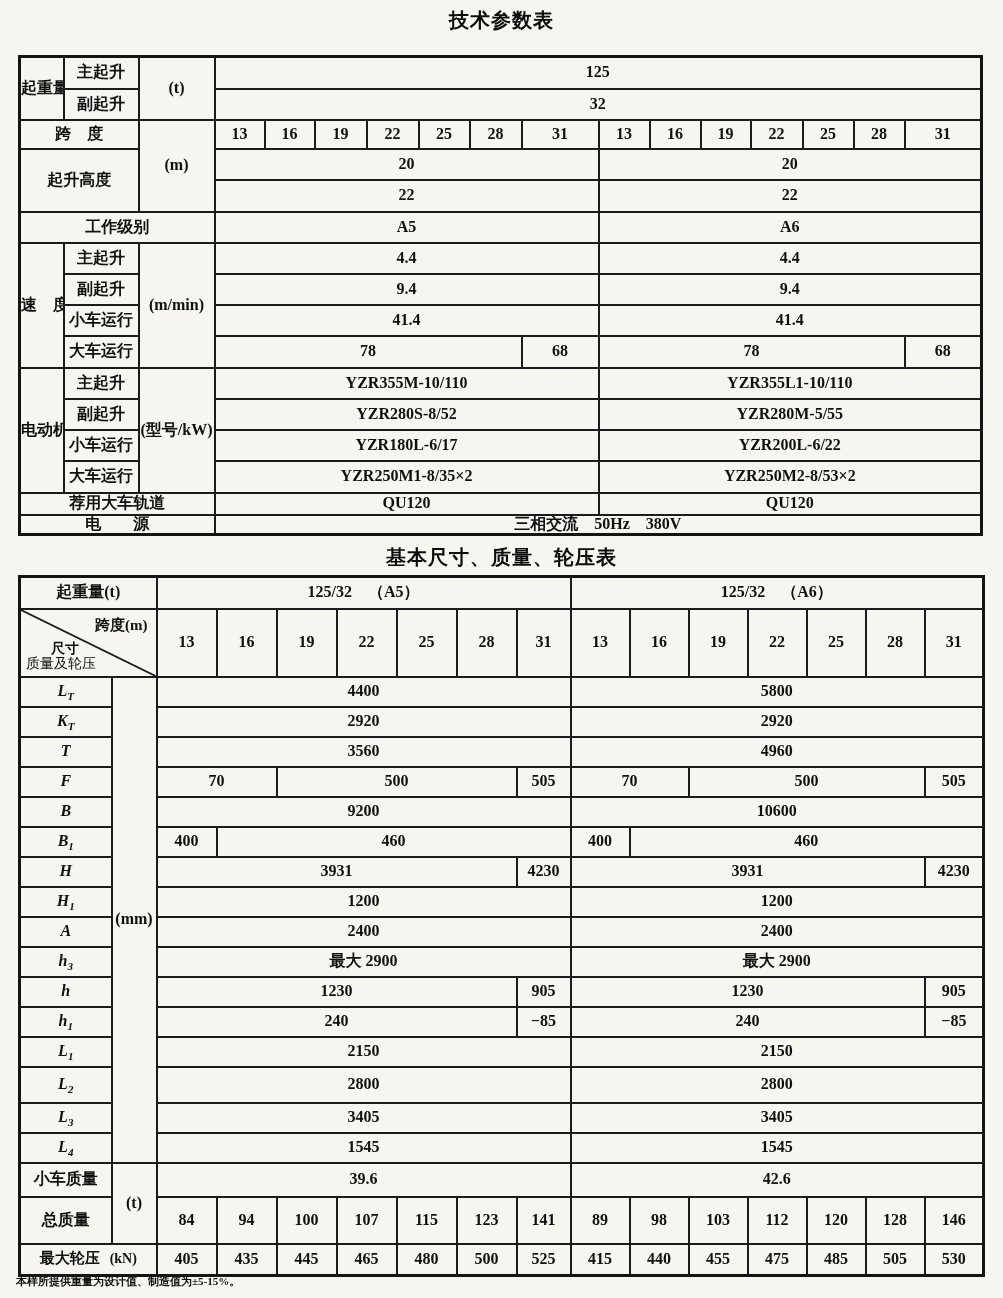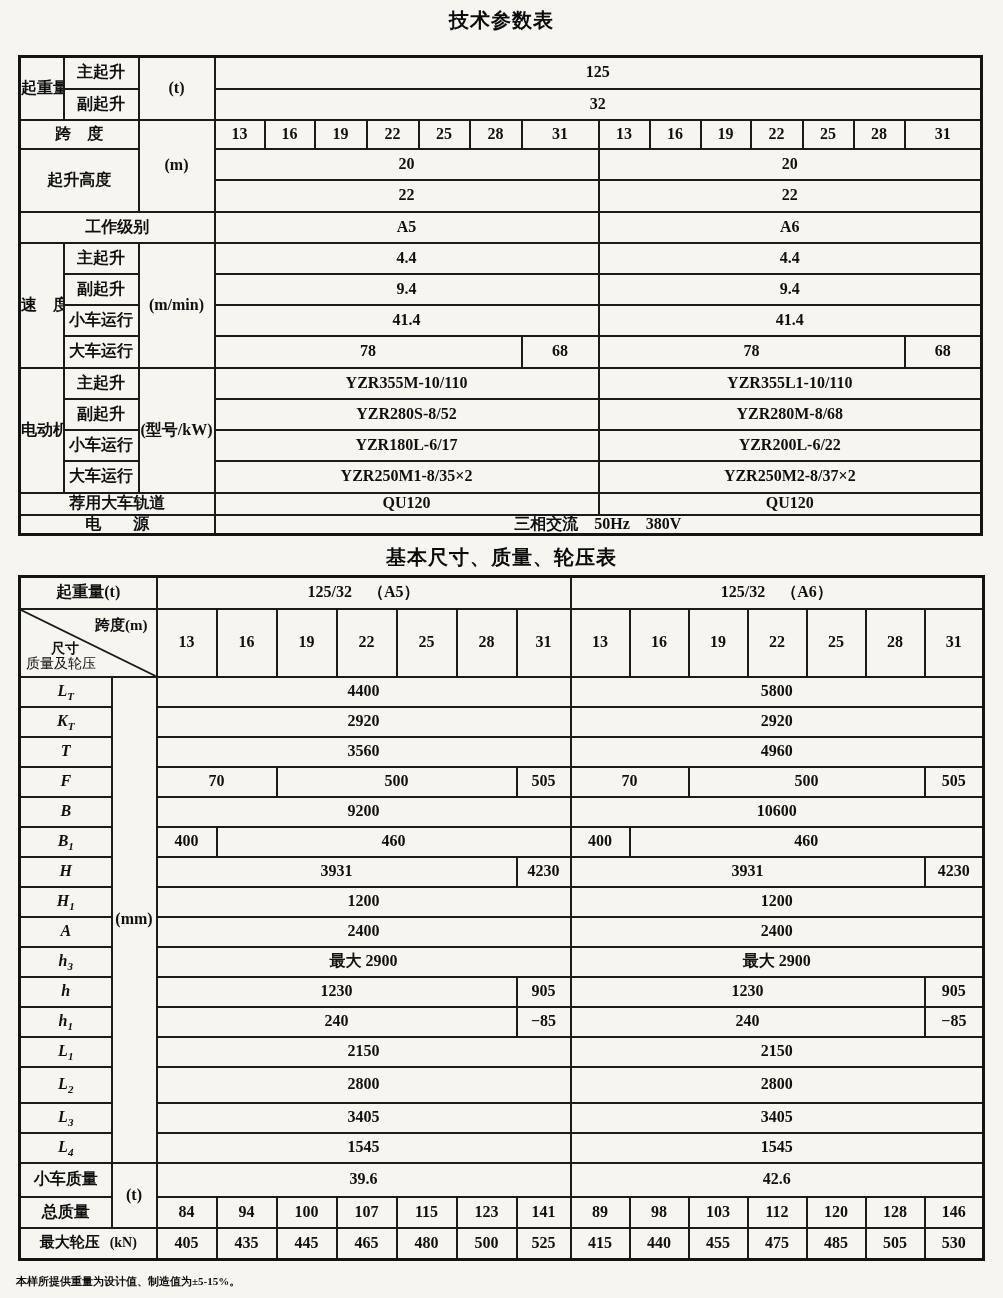--- a/index.html
+++ b/index.html
@@ -122,31 +122,31 @@
     <tr style="height:31px">
       <td class="grp" rowspan="4">电动机</td>
       <td class="ck">主起升</td>
       <td class="u" rowspan="4">(型号/kW)</td>
       <td colspan="7">YZR355M-10/110</td>
       <td colspan="7">YZR355L1-10/110</td>
     </tr>
     <tr style="height:31px">
       <td class="ck">副起升</td>
       <td colspan="7">YZR280S-8/52</td>
-      <td colspan="7">YZR280M-8/68</td>
+      <td colspan="7">YZR280M-5/55</td>
     </tr>
     <tr style="height:31px">
       <td class="ck">小车运行</td>
       <td colspan="7">YZR180L-6/17</td>
       <td colspan="7">YZR200L-6/22</td>
     </tr>
     <tr style="height:32px">
       <td class="ck">大车运行</td>
       <td colspan="7">YZR250M1-8/35×2</td>
-      <td colspan="7">YZR250M2-8/37×2</td>
+      <td colspan="7">YZR250M2-8/53×2</td>
     </tr>
     <tr style="height:22px">
       <td class="ck" colspan="3">荐用大车轨道</td>
       <td colspan="7">QU120</td>
       <td colspan="7">QU120</td>
     </tr>
     <tr style="height:20px">
       <td class="ck" colspan="3">电　　源</td>
       <td class="ck" colspan="14">三相交流　50Hz　380V</td>
     </tr>
@@ -296,21 +296,21 @@
       <td class="lbl"><i>L</i><sub>4</sub></td>
       <td colspan="7">1545</td>
       <td colspan="7">1545</td>
     </tr>
     <tr style="height:34px">
       <td class="ck">小车质量</td>
       <td class="u" rowspan="2">(t)</td>
       <td colspan="7">39.6</td>
       <td colspan="7">42.6</td>
     </tr>
-    <tr style="height:31px">
+    <tr style="height:47px">
       <td class="ck">总质量</td>
       <td>84</td>
       <td>94</td>
       <td>100</td>
       <td>107</td>
       <td>115</td>
       <td>123</td>
       <td>141</td>
       <td>89</td>
       <td>98</td>

